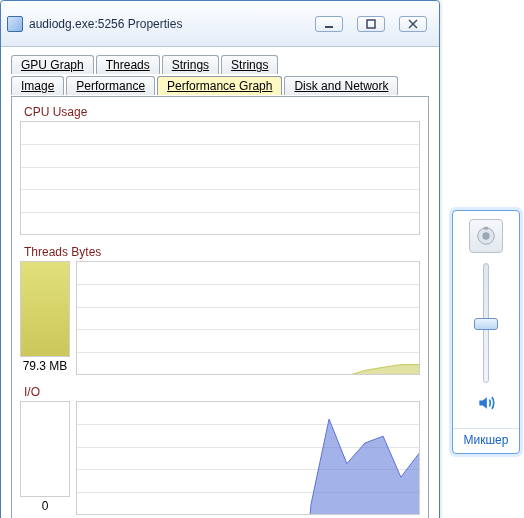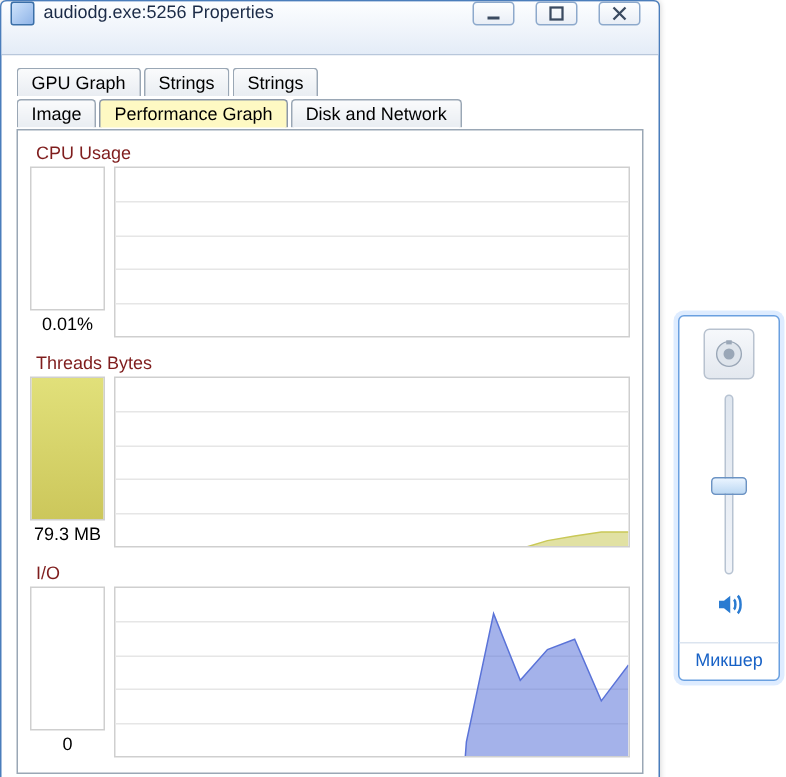--- a/index.html
+++ b/index.html
@@ -1,31 +1,31 @@
 <!DOCTYPE html>
 <html><head>
 <meta charset="utf-8">
 <style>
   * { box-sizing: border-box; font-family: "Segoe UI", Tahoma, sans-serif; font-size: 12px; }
   body { margin: 0; background: #fff; width: 524px; height: 518px; position: relative; overflow: hidden; }
 
   
   .win { position: absolute; left: 0; top: 0; width: 440px; border: 1px solid #4a7dbb; border-radius: 4px; background: #fff; box-shadow: 0 0 4px rgba(0,0,0,0.2); }
-  .titlebar { height: 36px; background: linear-gradient(#fdfeff, #e4ecf7); display: flex; align-items: flex-start; padding: 0 6px; border-bottom: 1px solid #b8c7db; border-radius: 4px 4px 0 0; }
+  .titlebar { height: 46px; background: linear-gradient(#fdfeff, #e4ecf7); display: flex; align-items: center; padding: 0 6px; border-bottom: 1px solid #b8c7db; border-radius: 4px 4px 0 0; }
   .titlebar .icon { width: 16px; height: 16px; margin-right: 6px; display: inline-block; border: 1px solid #3a6fa8; background: linear-gradient(135deg,#cfe3fb,#8fb4e8); border-radius: 2px; }
   .titlebar .title { color: #1b2b47; flex: 1; }
   .winbtns { display: flex; gap: 14px; padding-right: 6px; }
   .wbtn { width: 28px; height: 16px; border: 1px solid #8da9cc; border-radius: 3px; display: flex; align-items: center; justify-content: center; background: linear-gradient(#fdfeff,#e9eef6); font-size: 11px; color: #3a4a60; cursor: default; }
   .wbtn svg { display:block; }
 
   .client { padding: 8px 10px 12px; }
 
   
   .tabs { display: flex; flex-wrap: wrap; gap: 2px; margin-bottom: 2px; }
-  .tab { border: 1px solid #9aa7b5; border-bottom: none; padding: 2px 9px; background: linear-gradient(#fafbfc,#e9edf2); border-radius: 3px 3px 0 0; color: #000; cursor: default; }
+  .tab { border: 1px solid #9aa7b5; border-bottom: none; padding: 2px 9px; background: linear-gradient(#fafbfc,#e9edf2); border-radius: 3px 3px 0 0; color: #000; cursor: default; text-decoration: underline; }
   .tab.active { background: #fef9c3; position: relative; z-index: 2; border-color:#8c98a8; }
   .tabpanel { border: 1px solid #9aa7b5; background: #fff; padding: 8px 8px 10px; margin-top: -1px; }
 
   .section-label { color: #7f1d1d; margin: 0 0 2px 4px; }
   .metric-row { display: flex; align-items: flex-start; gap: 6px; margin-bottom: 10px; }
   .minibox { width: 50px; }
   .minichart { width: 50px; height: 96px; border: 1px solid #cfcfcf; background: #fff; position: relative; overflow: hidden; }
   .minichart.fill { background: linear-gradient(#e1e07a,#ccc75b); }
   .minival { text-align: center; margin-top: 2px; color: #000; }
   .bigchart { flex: 1; height: 114px; border: 1px solid #cfcfcf; background: #fff; position: relative; overflow: hidden; }
@@ -68,37 +68,35 @@
             <line x1="1" y1="1" x2="9" y2="9" stroke="#3a4a60" stroke-width="1.5"></line>
             <line x1="9" y1="1" x2="1" y2="9" stroke="#3a4a60" stroke-width="1.5"></line>
           </svg>
         </div>
     </div>
   </div>
 
   <div class="client">
     <div class="tabs">
       <div class="tab">GPU Graph</div>
+      <div class="tab">Threads</div>
       <div class="tab">Strings</div>
       <div class="tab">Strings</div>
     </div>
     <div class="tabs">
       <div class="tab">Image</div>
+      <div class="tab">Performance</div>
       <div class="tab active">Performance Graph</div>
       <div class="tab">Disk and Network</div>
     </div>
 
     <div class="tabpanel">
 
       <div class="section-label">CPU Usage</div>
       <div class="metric-row">
-        <div class="minibox">
-          <div class="minichart"></div>
-          <div class="minival">0.01%</div>
-        </div>
         <div class="bigchart">
           <div class="gridlines">
               <div style="top: 20%;"></div>
               <div style="top: 40%;"></div>
               <div style="top: 60%;"></div>
               <div style="top: 80%;"></div>
             </div>
           <svg class="io-path" viewBox="0 0 100 100" preserveAspectRatio="none">
               <path d="M0.0,100.0 L5.3,100.0 L10.5,100.0 L15.8,100.0 L21.1,100.0 L26.3,100.0 L31.6,100.0 L36.8,100.0 L42.1,100.0 L47.4,100.0 L52.6,100.0 L57.9,100.0 L63.2,100.0 L68.4,100.0 L73.7,100.0 L78.9,100.0 L84.2,100.0 L89.5,100.0 L94.7,100.0 L100.0,100.0" fill="none" stroke="#3a6" stroke-width="1" vector-effect="non-scaling-stroke"></path>
             </svg>

